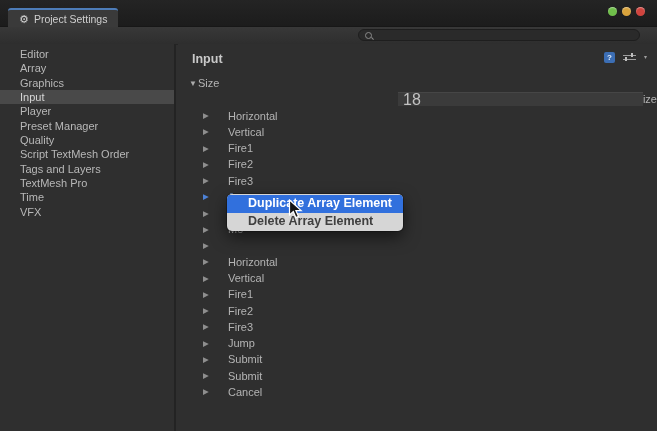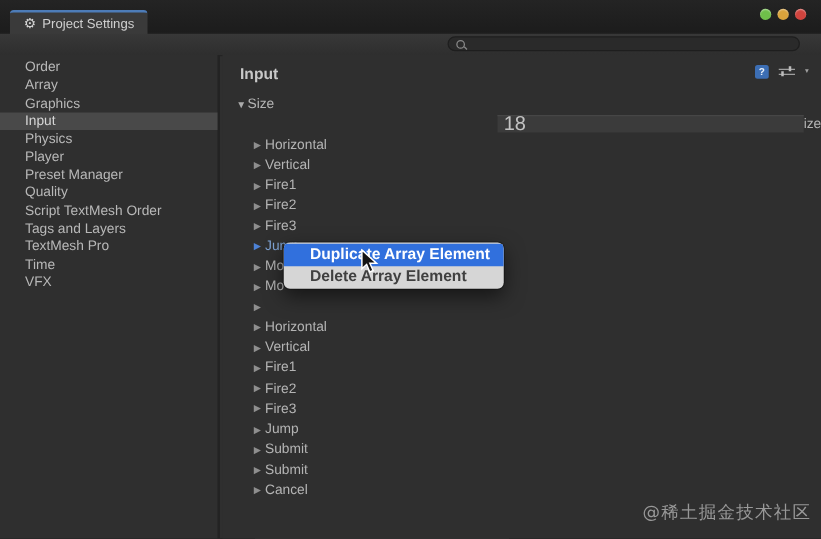--- a/index.html
+++ b/index.html
@@ -48,21 +48,21 @@
   .rows{position:absolute;left:0;top:31px;right:0;}
   .row{height:16.25px;display:flex;align-items:center;font-size:11px;color:#b4b4b4;white-space:nowrap;}
   .row .tri{font-size:7.5px;color:#8e8e8e;width:9px;flex:none;}
   .row-axes{padding-left:11px;}
   .row-axes .tri{font-size:8px;color:#ababab;}
   .row-size{padding-left:22px;position:relative;justify-content:flex-end;}
   .size-field{position:absolute;left:220px;right:14px;height:13px;background:#3b3b3b;
               border-top:1px solid #464646;color:#c2c2c2;font-size:16px;line-height:13px;
               padding-left:5px;}
   .row-axis{padding-left:25px;}
-  .row-axis .label{margin-left:0;}
+  .row-axis .label{margin-left:16px;}
   .row-axis.selected .tri{color:#4d82d6;}
   .row-axis.selected .label{color:#7fa3d4;}
   
   .ctx-menu{position:absolute;left:227px;top:194px;width:176px;background:#d6d6d6;border-radius:5px;
             overflow:hidden;box-shadow:0 6px 16px rgba(0,0,0,.55),0 0 0 1px rgba(0,0,0,.25);
             padding:1px 0;z-index:5;}
   .ctx-item{height:17.5px;line-height:17.5px;font-size:12.5px;font-weight:bold;color:#404040;
             padding-left:21px;cursor:default;}
   .ctx-item.highlighted{background:#3170dd;color:#ffffff;}
   
@@ -90,33 +90,30 @@
   <div class="toolbar">
     <div class="search">
       <span class="mag"></span>
       <span></span>
     </div>
     <span class="winmenu"></span>
   </div>
 
   <div class="sidebar">
       <div class="side-item">
-      <span>Order</span>
+      <span>Editor</span>
     </div>
       <div class="side-item">
       <span>Array</span>
     </div>
       <div class="side-item">
       <span>Graphics</span>
     </div>
       <div class="side-item selected">
       <span>Input</span>
-    </div>
-      <div class="side-item">
-      <span>Physics</span>
     </div>
       <div class="side-item">
       <span>Player</span>
     </div>
       <div class="side-item">
       <span>Preset Manager</span>
     </div>
       <div class="side-item">
       <span>Quality</span>
     </div>
@@ -232,15 +229,14 @@
 
   <div class="ctx-menu">
       <div class="ctx-item highlighted" style="background: rgb(49, 112, 221);">Duplicate Array Element</div>
       <div class="ctx-item">Delete Array Element</div>
     </div>
 
   <svg class="cursor" width="15" height="21" viewBox="0 0 15 21">
     <path d="M1.5,1 L1.5,16 L5.3,12.6 L7.8,18.6 L10.5,17.4 L7.9,11.6 L13.2,11.6 Z" fill="#141414" stroke="#ffffff" stroke-width="1.2"></path>
   </svg>
 
-  <div class="watermark">@稀土掘金技术社区</div>
 
 </div>
 
 </body></html>

